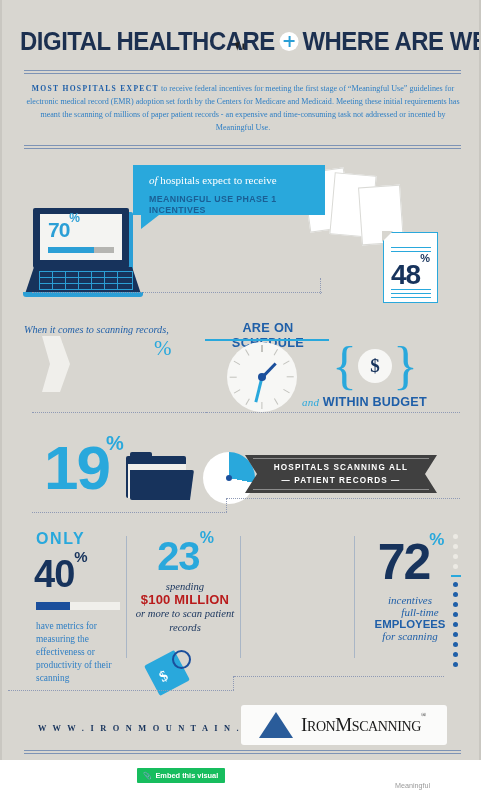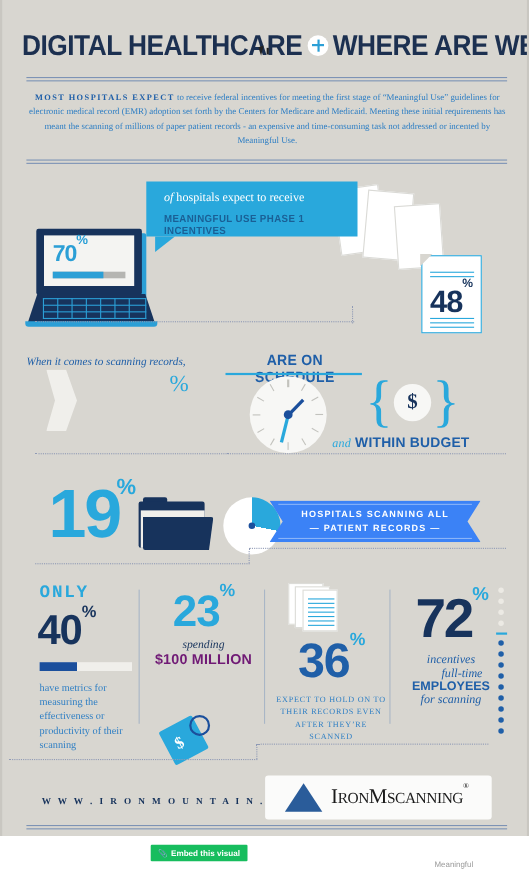--- a/index.html
+++ b/index.html
@@ -303,21 +303,21 @@
   .folder .sheet{ position:absolute; left: 2px; top: 8px; width: 58px; height: 34px; background:#f0efeb; }
   .folder .front{ position:absolute; left: 4px; top: 14px; width: 64px; height: 30px; background:#17335c; border-radius:0 2px 2px 2px;
                   clip-path: polygon(0 0, 64px 0, 60px 30px, 0 30px); }
   .pie {
     position:absolute; left: 201px; top: 30px; width: 52px; height: 52px; border-radius:50%;
     background: conic-gradient(#29a8dc 0deg 101deg, #ffffff 101deg 360deg);
   }
   .pie .pin { position:absolute; left: 23px; top: 23px; width: 6px; height: 6px; border-radius:50%; background:#1b4f9c; }
   .banner3 {
     position:absolute; left: 243px; top: 33px; width: 192px; height: 38px;
-    background: #3b82f6;
+    background: #404040;
     clip-path: polygon(0 0, 192px 0, 180px 19px, 192px 38px, 0 38px, 12px 19px);
   }
   .banner3::before { content:""; position:absolute; left:8px; top:3px; width:176px; height:1px; background:rgba(255,255,255,.4); }
   .banner3::after  { content:""; position:absolute; left:8px; bottom:3px; width:176px; height:1px; background:rgba(255,255,255,.4); }
   .b3-l1 {
     position:absolute; left:0; top:8px; width:192px; text-align:center;
     font-family:"Liberation Sans", sans-serif; font-weight:bold; font-size:8.2px;
     letter-spacing:1.1px; color:#ffffff;
   }
   .b3-l2 {
@@ -326,21 +326,21 @@
     letter-spacing:1.1px; color:#ffffff;
   }
 
   
   .sec4 { position: absolute; left: 0; top: 522px; width: 481px; height: 178px; }
   .col { position:absolute; top: 8px; height: 162px; }
   .col-div { position:absolute; top: 14px; width: 1px; height: 122px; background:#a9b6c6; }
 
   .c1 { left: 24px;  width: 98px; }
   .c-only {
-    font-family:Liberation Mono, monospace; font-weight:bold; font-size:16px;
+    font-family:Liberation Sans, sans-serif; font-weight:bold; font-size:16px;
     letter-spacing:1.6px; color:#29a8dc; margin-left: 10px;
   }
   .c-40 {
     font-family:"Liberation Sans Narrow","Liberation Sans",sans-serif; font-weight:bold;
     font-size:38px; line-height:40px; color:#17335c; letter-spacing:-1px; margin-left: 8px;
   }
   .c-40 sup { font-size:15px; position:relative; top:-.75em; color:#17335c; }
   .bar40 { position:relative; margin: 8px 0 0 10px; width: 84px; height: 8px; background:#f0efeb; }
   .bar40 i { position:absolute; left:0; top:0; width: 34px; height: 8px; background:#1b4f9c; display:block; }
   .c1-txt {
@@ -348,21 +348,21 @@
     font-family:"Liberation Serif", serif; font-size:9.4px; line-height:13.2px; color:#2f7fc4;
   }
 
   .c2 { left: 130px; width: 106px; text-align:center; }
   .c-23 {
     font-family:"Liberation Sans Narrow","Liberation Sans",sans-serif; font-weight:bold;
     font-size:40px; line-height:42px; color:#29a8dc; letter-spacing:-1px;
   }
   .c-23 sup { font-size:16px; position:relative; top:-.8em; }
   .c2-sp { font-family:"Liberation Serif", serif; font-style:italic; font-size:10.6px; color:#17335c; margin-top:4px; }
-  .c2-mil { font-family:"Liberation Sans Narrow","Liberation Sans",sans-serif; font-weight:bold; font-size:13px; color:#701a75; letter-spacing:.2px; }
+  .c2-mil { font-family:"Liberation Sans Narrow","Liberation Sans",sans-serif; font-weight:bold; font-size:13px; color:#b91c1c; letter-spacing:.2px; }
   .c2-rest { font-family:"Liberation Serif", serif; font-style:italic; font-size:10.6px; line-height:13.4px; color:#17335c; }
   .tag { position:absolute; left: 14px; top: 116px; width: 60px; height: 44px; }
   .tag .body {
     position:absolute; left: 4px; top: 10px; width: 34px; height: 34px; background:#29a8dc;
     transform: rotate(-28deg); border-radius: 2px;
   }
   .tag .ring {
     position:absolute; left: 26px; top: 4px; width: 19px; height: 19px;
     border: 2.6px solid #1b4f9c; border-radius: 50%;
   }
@@ -592,44 +592,28 @@
         <div class="bar40">
             <i></i>
           </div>
         <div class="c1-txt">have metrics for measuring the effectiveness or productivity of their scanning</div>
       </div>
 
       <div class="col c2">
         <div class="c-23"><span>23</span><sup>%</sup></div>
         <div class="c2-sp">spending</div>
         <div class="c2-mil">$100 MILLION</div>
+        <div class="c2-rest">or more to scan patient records</div>
         <div class="tag">
           <div class="body"></div>
           <div class="ring"></div>
           <div class="dollar">$</div>
         </div>
       </div>
 
-      <div class="col c3">
-        <div class="stack">
-          <div class="pg pg1"></div>
-          <div class="pg pg2"></div>
-          <div class="pg pg3">
-            <i style="top:7px"></i>
-              <i style="top:11px"></i>
-              <i style="top:15px"></i>
-            <i style="top:19px"></i>
-              <i style="top:23px"></i>
-              <i style="top:27px"></i>
-              <i style="top:31px"></i>
-          </div>
-        </div>
-        <div class="c-36"><span>36</span><sup>%</sup></div>
-        <div class="c3-txt">EXPECT TO HOLD ON TO THEIR RECORDS EVEN AFTER THEY’RE SCANNED</div>
-      </div>
 
       <div class="col c4">
         <div class="c-72"><span>72</span><sup>%</sup></div>
         <div class="c4-l1">incentives</div>
         <div class="c4-l2"><em>full-time </em><span>EMPLOYEES</span></div>
         <div class="c4-l3">for scanning</div>
         <div class="dots72">
           <b class="lite" style="top:0"></b>
             <b class="lite" style="top:10px"></b>
           <b class="lite" style="top:20px"></b>

